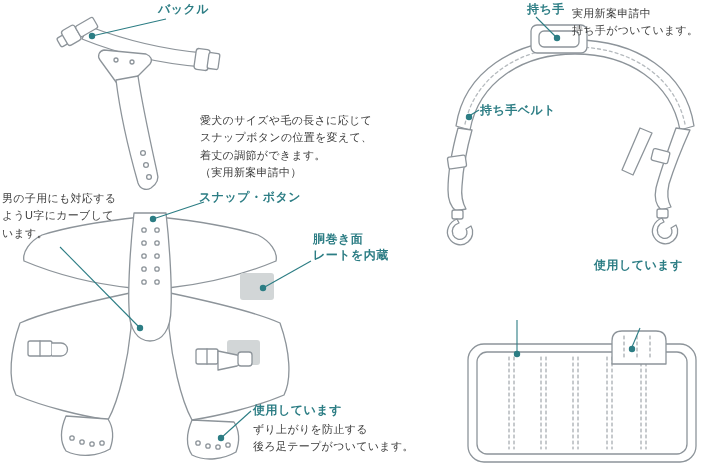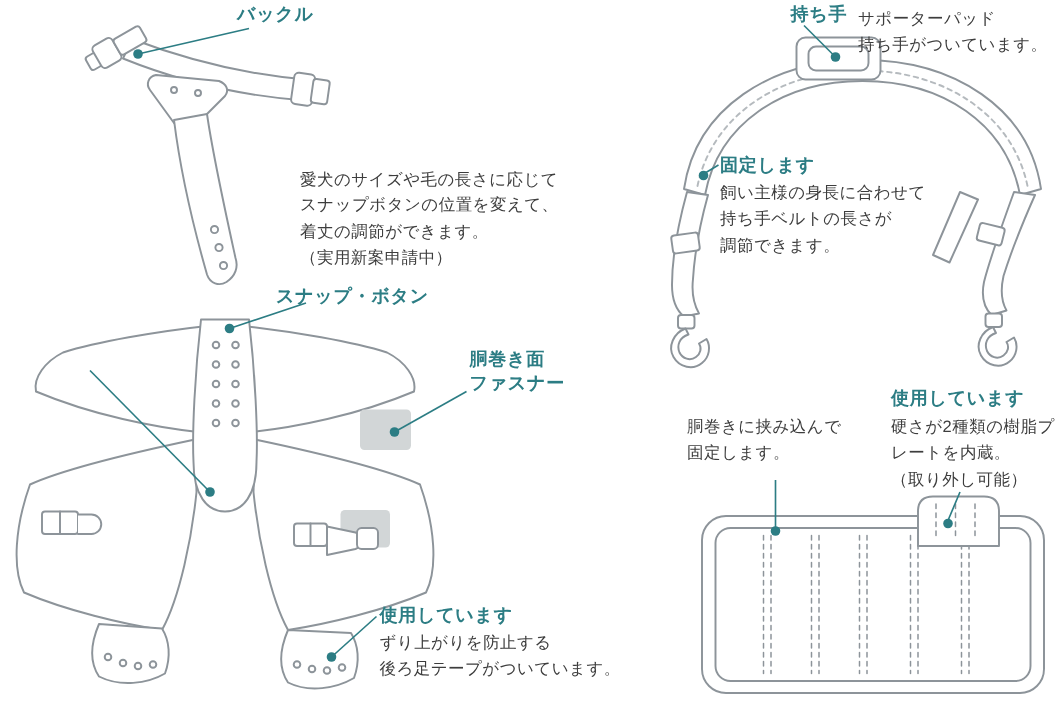--- a/index.html
+++ b/index.html
@@ -167,40 +167,35 @@
         <circle cx="632" cy="349" r="3.2" stroke="none"></circle>
     </g>
   </svg>
 
   <div class="lbl" style="left:158px;top:2px">バックル</div>
 
   <div class="dsc" style="left:200px;top:112px">愛犬のサイズや毛の長さに応じて
 スナップボタンの位置を変えて、
 着丈の調節ができます。
 （実用新案申請中）</div>
-  <div class="lbl" style="left:184px;top:190px">スナップ・ボタン</div>
-
+  <div class="lbl" style="left:199px;top:190px">スナップ・ボタン</div>
+
+  <div class="dsc" style="left:2px;top:190px">男の子用にも対応する
+ようU字にカーブして
+います。</div>
 
   <div class="lbl" style="left:313px;top:232px">胴巻き面
-ファスナー</div>
+レートを内蔵</div>
 
   <div class="lbl" style="left:253px;top:403px">使用しています</div>
   <div class="dsc" style="left:253px;top:421px">ずり上がりを防止する
 後ろ足テープがついています。</div>
 
   <div class="lbl" style="left:527px;top:2px">持ち手</div>
-  <div class="dsc" style="left:572px;top:5px">サポーターパッド
+  <div class="dsc" style="left:572px;top:5px">実用新案申請中
 持ち手がついています。</div>
 
-  <div class="lbl" style="left:480px;top:103px">固定します</div>
-  <div class="dsc" style="left:480px;top:121px">飼い主様の身長に合わせて
-持ち手ベルトの長さが
-調節できます。</div>
-
-  <div class="dsc" style="left:458px;top:277px">胴巻きに挟み込んで
-固定します。</div>
+  <div class="lbl" style="left:480px;top:103px">持ち手ベルト</div>
+
 
   <div class="lbl" style="left:594px;top:258px">使用しています</div>
-  <div class="dsc" style="left:594px;top:277px">硬さが2種類の樹脂プ
-レートを内蔵。
-（取り外し可能）</div>
 
 </div>
 
 </body></html>

